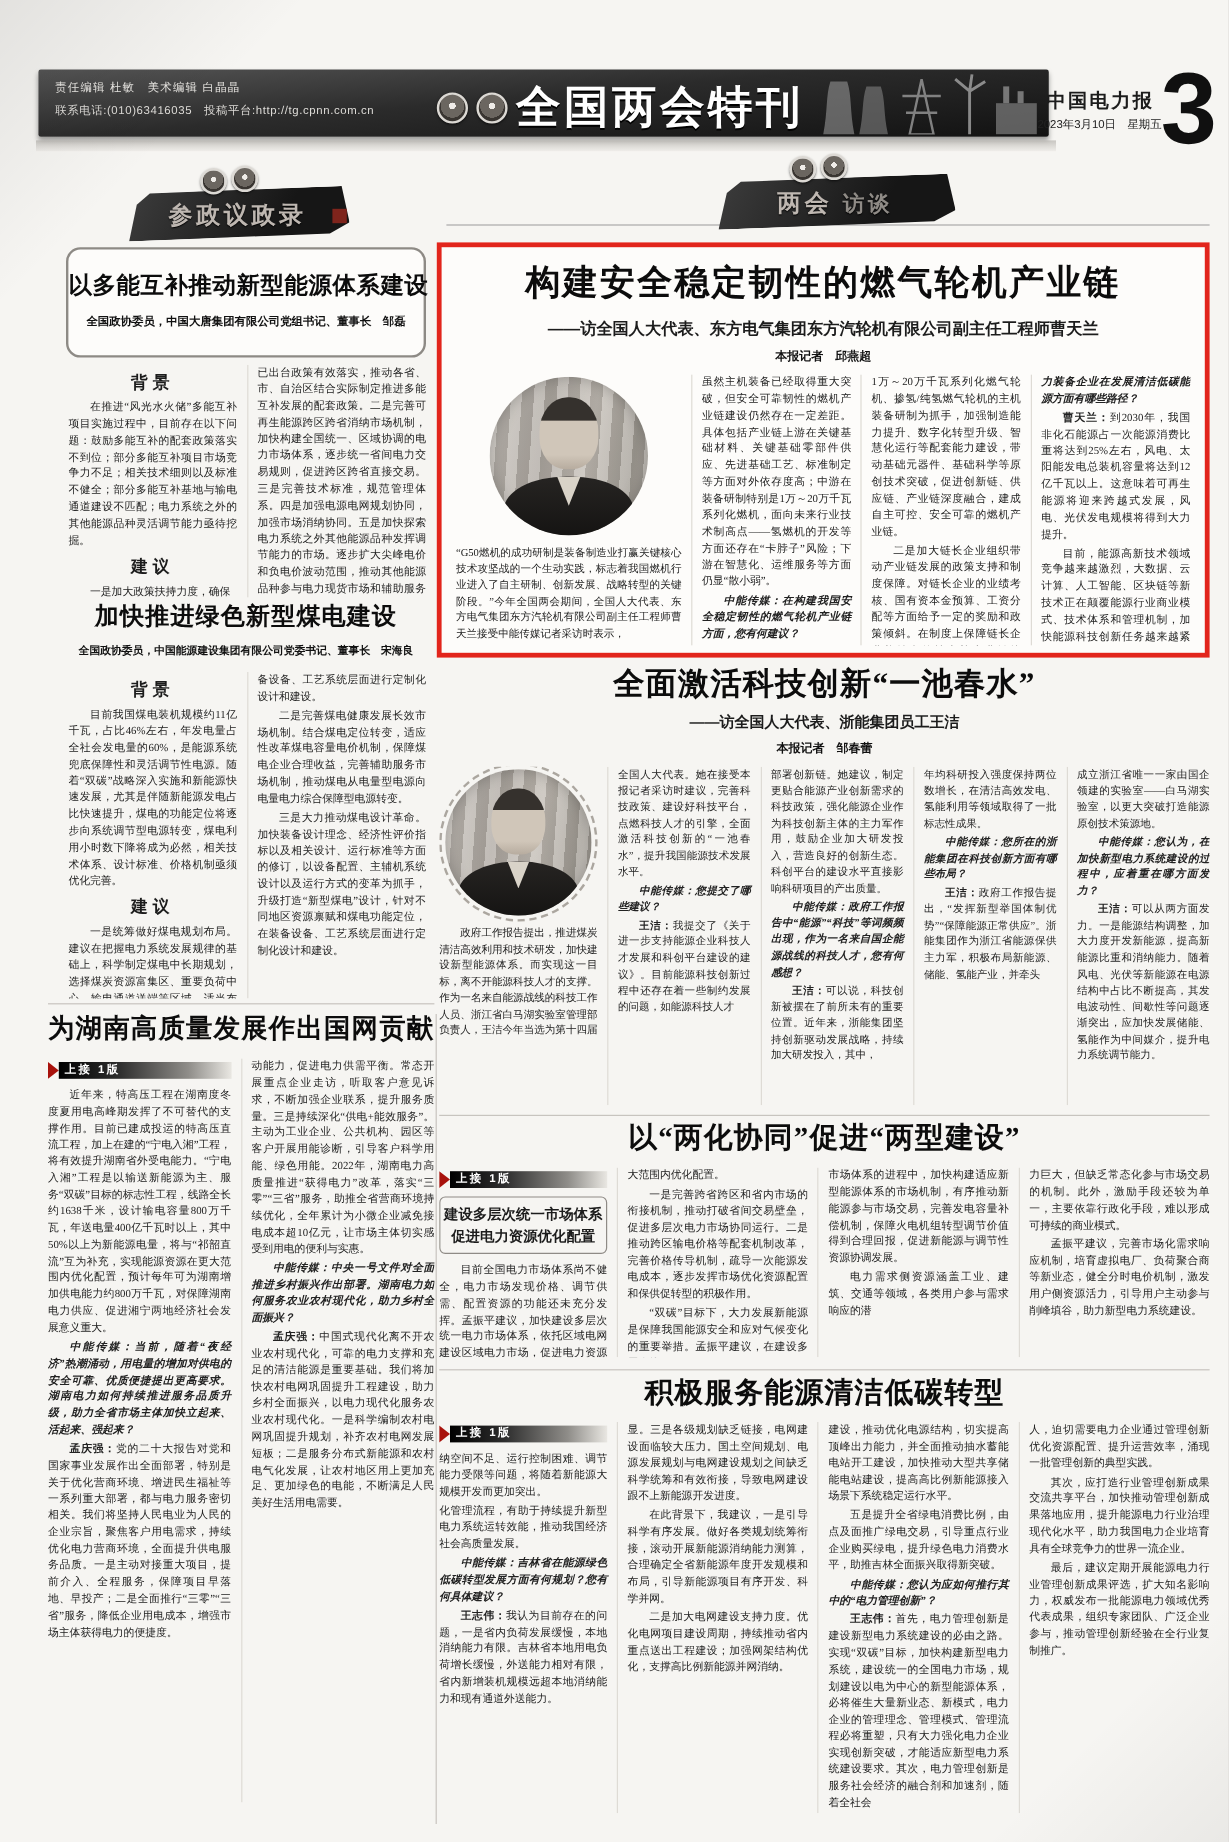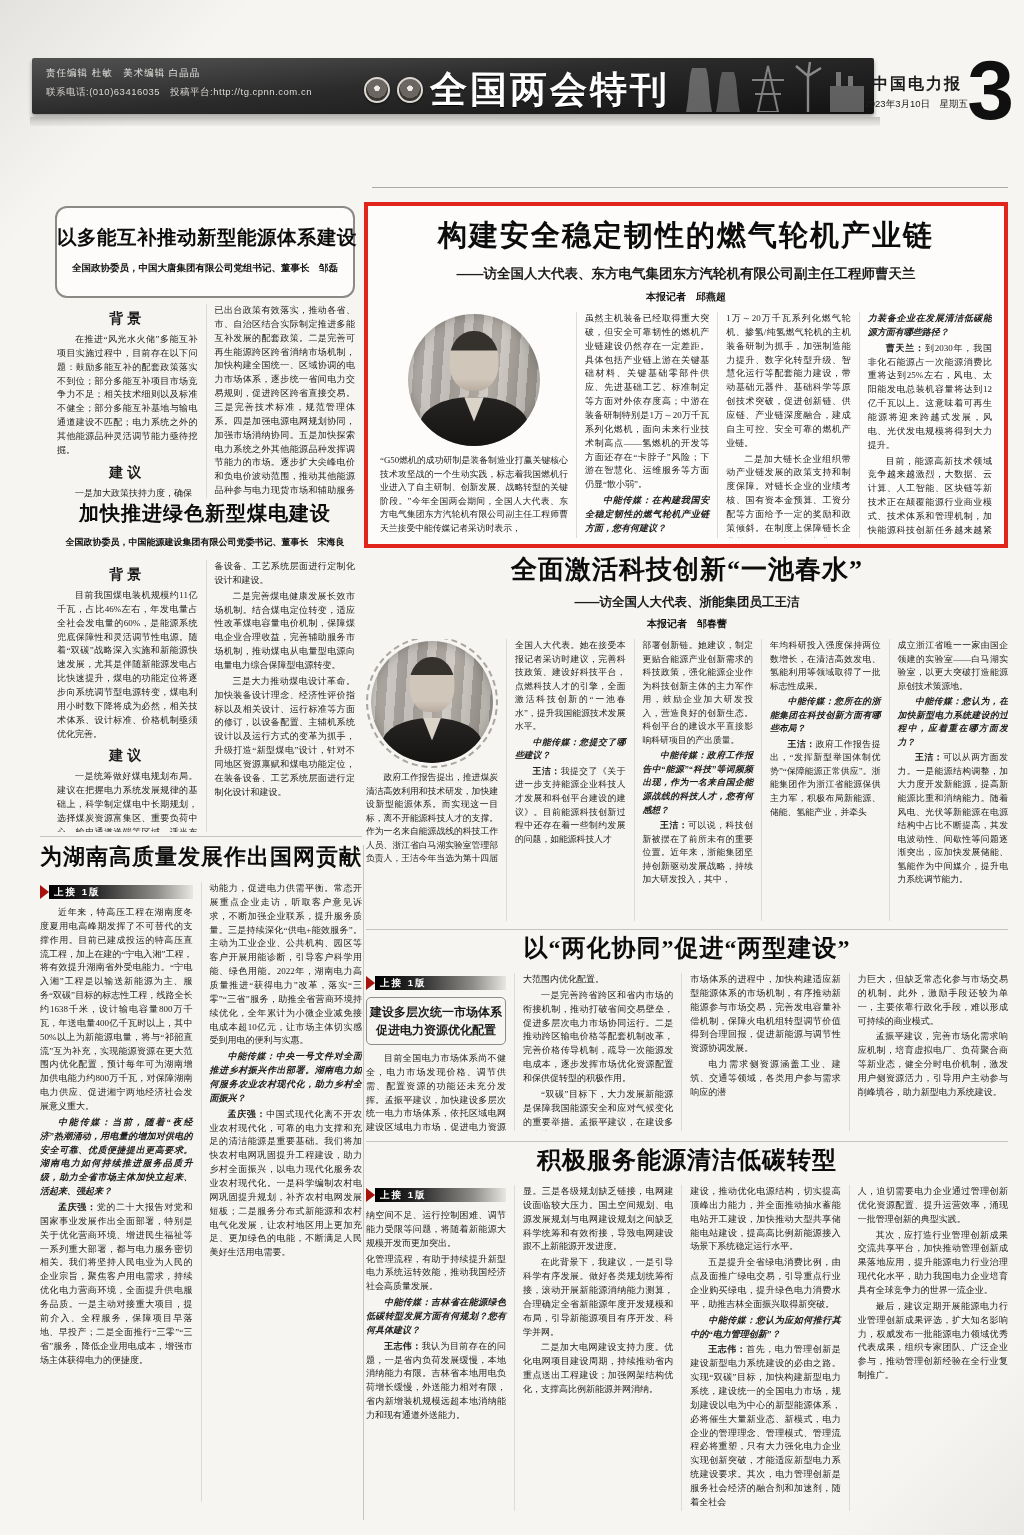--- a/index.html
+++ b/index.html
@@ -187,20 +187,27 @@
     <div class="pn3">3</div>
   </div>
   <div class="mshadow"></div>
 
   <div class="hline" style="left:40px;top:836px;width:322px;"></div>
   <div class="vline" style="left:363px;top:845px;height:675px;"></div>
   <div class="hline" style="left:366px;top:929px;width:642px;"></div>
   <div class="hline" style="left:366px;top:1141px;width:642px;"></div>
   <div class="hline" style="left:372px;top:187px;width:636px;background:#aaa;"></div>
 
+  <div class="badge" style="left:105px;top:148px;">
+    <span class="emb small embA"></span>
+    <span class="emb small embB"></span>
+    <div class="ribbon"></div>
+    <div class="btxt">参政议政录</div>
+    <div class="seal"></div>
+  </div>
 
   <div class="a1box">
     <h2 class="h1">以多能互补推动新型能源体系建设</h2>
     <p class="byline">全国政协委员，中国大唐集团有限公司党组书记、董事长　邹磊</p>
   </div>
   <div class="a1body bodytxt">
     <div class="cols">
       <div class="col">
         <div class="mini">背景</div>
         <p class="p">在推进“风光水火储”多能互补项目实施过程中，目前存在以下问题：鼓励多能互补的配套政策落实不到位；部分多能互补项目市场竞争力不足；相关技术细则以及标准不健全；部分多能互补基地与输电通道建设不匹配；电力系统之外的其他能源品种灵活调节能力亟待挖掘。</p>
@@ -246,20 +253,26 @@
         <p class="p ans"><b>孟庆强：</b><span>党的二十大报告对党和国家事业发展作出全面部署，特别是关于优化营商环境、增进民生福祉等一系列重大部署，都与电力服务密切相关。我们将坚持人民电业为人民的企业宗旨，聚焦客户用电需求，持续优化电力营商环境，全面提升供电服务品质。一是主动对接重大项目，提前介入、全程服务，保障项目早落地、早投产；二是全面推行“三零”“三省”服务，降低企业用电成本，增强市场主体获得电力的便捷度。</span></p>
       </div>
       <div class="col">
         <p class="pc">动能力，促进电力供需平衡。常态开展重点企业走访，听取客户意见诉求，不断加强企业联系，提升服务质量。三是持续深化“供电+能效服务”。主动为工业企业、公共机构、园区等客户开展用能诊断，引导客户科学用能、绿色用能。2022年，湖南电力高质量推进“获得电力”改革，落实“三零”“三省”服务，助推全省营商环境持续优化，全年累计为小微企业减免接电成本超10亿元，让市场主体切实感受到用电的便利与实惠。</p>
         <p class="q">中能传媒：中央一号文件对全面推进乡村振兴作出部署。湖南电力如何服务农业农村现代化，助力乡村全面振兴？</p>
         <p class="p ans"><b>孟庆强：</b><span>中国式现代化离不开农业农村现代化，可靠的电力支撑和充足的清洁能源是重要基础。我们将加快农村电网巩固提升工程建设，助力乡村全面振兴，以电力现代化服务农业农村现代化。一是科学编制农村电网巩固提升规划，补齐农村电网发展短板；二是服务分布式新能源和农村电气化发展，让农村地区用上更加充足、更加绿色的电能，不断满足人民美好生活用电需要。</span></p>
       </div>
     </div>
   </div>
 
+  <div class="badge" style="left:596px;top:138px;width:200px;">
+    <span class="emb small embA"></span>
+    <span class="emb small embB"></span>
+    <div class="ribbon"></div>
+    <div class="btxt"><span>两会</span> <span class="b2b">访谈</span></div>
+  </div>
 
   <div class="redbox">
     <h1 class="h1">构建安全稳定韧性的燃气轮机产业链</h1>
     <p class="subhead">——访全国人大代表、东方电气集团东方汽轮机有限公司副主任工程师曹天兰</p>
     <p class="byline">本报记者　邱燕超</p>
     <div class="cols bodytxt">
       <div class="col rb-b1">
         <div class="photo">
           <div class="ph-head"></div>
           <div class="ph-body">

